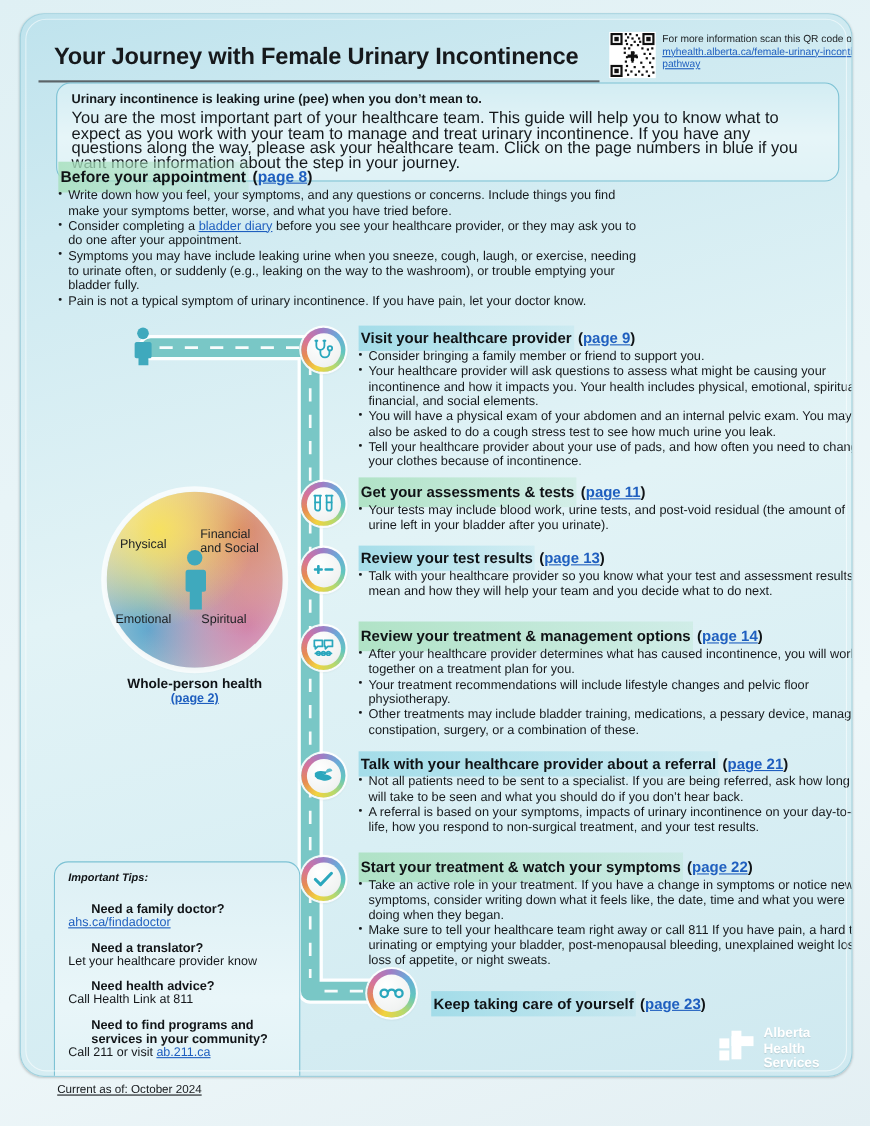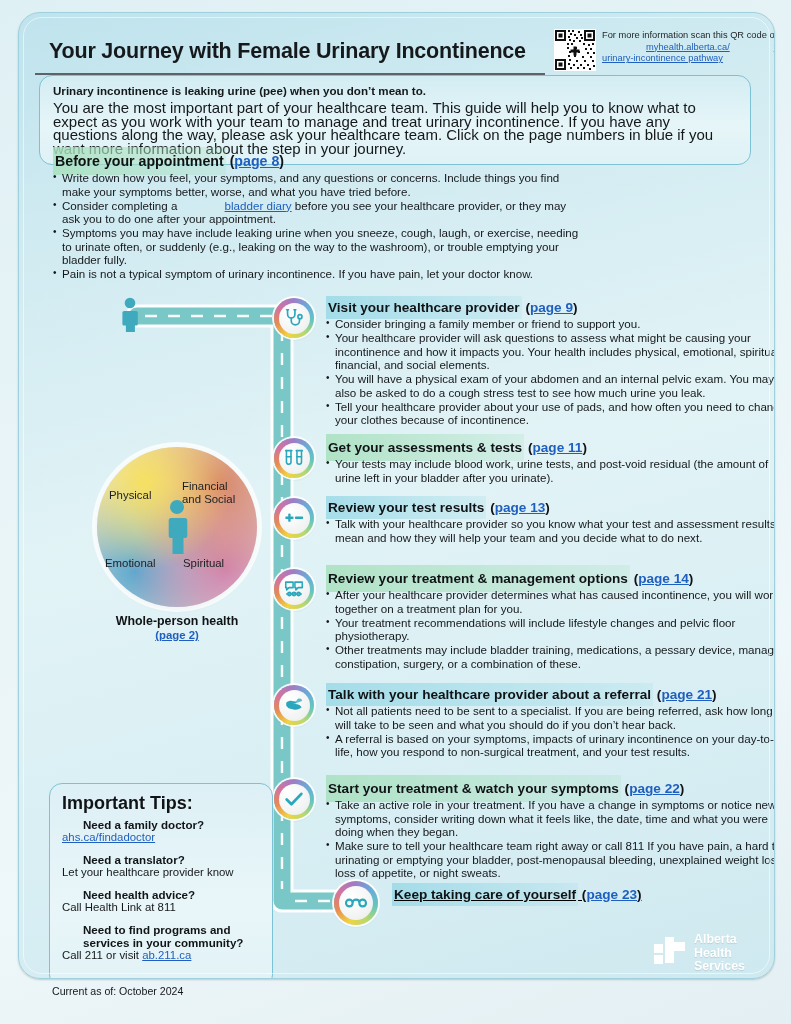--- a/index.html
+++ b/index.html
@@ -34,35 +34,35 @@
     position:absolute;left:14px;top:12px;white-space:nowrap;
   }
   .hdr-rule{position:absolute;left:0;top:46px;width:510px;height:2px;background:#5c6468;}
   .qr-block{position:absolute;left:519px;top:2px;width:247px;display:flex;gap:6px;align-items:flex-start;}
   .qr{width:42px;height:42px;flex:0 0 42px;background:#fff;}
   .qr-txt{font-size:9.3px;line-height:11.6px;color:#1d2124;padding-top:1px;}
   .qr-txt a{color:#1f5fbf;text-decoration:underline;}
 
   
   .intro{
-    position:absolute;left:20px;top:62px;width:712px;
+    position:absolute;left:32px;top:62px;width:712px;
     border:1.4px solid #7dc2d4;border-radius:13px;
     background:linear-gradient(180deg,#d3edf3 0%,#e6f5f8 55%,#dff2f6 100%);
     padding:8px 12px 9px 13px;box-sizing:border-box;
   }
   .intro-h{font-size:11.6px;font-weight:bold;color:#14181b;margin-bottom:4px;}
   .intro-p{font-size:15px;line-height:13.6px;color:#14181b;}
 
   
   .before{position:absolute;left:34px;top:140px;width:530px;}
   .sec-h{font-size:14.2px;font-weight:bold;color:#101316;margin:0 0 2px 0;}
   .hl-green{background:linear-gradient(90deg,rgba(168,224,190,.85),rgba(168,224,190,.25));padding:6px 2px;margin-top:44px;}
   .hl-blue{background:linear-gradient(90deg,rgba(150,216,230,.8),rgba(150,216,230,.2));padding:4px 2px;}
   a.pg{color:#1f5fbf;text-decoration:underline;font-weight:bold;}
-  a.inl{color:#1f5fbf;margin-left:44px;}
+  a.inl{color:#1f5fbf;}
   ul.b{list-style:none;margin:0;padding:0;}
   ul.b li{
     font-size:11.6px;line-height:13.5px;color:#15181b;
     padding-left:9px;position:relative;margin-bottom:.5px;
   }
   ul.b li:before{content:"\2022";position:absolute;left:0;top:-1px;font-size:10px;}
 
   
   .wheel-wrap{position:absolute;left:62px;top:434px;width:192px;text-align:center;}
   .wheel{
@@ -84,21 +84,21 @@
   .wheel-cap{font-size:12.4px;font-weight:bold;color:#101316;margin-top:7px;}
   .wheel-cap .pg{display:block;font-size:11.4px;margin-top:1px;}
 
   
   .tips{
     position:absolute;left:30px;top:770px;width:224px;
     border:1.4px solid #7dc2d4;border-radius:13px;
     background:linear-gradient(180deg,#ddf0f5 0%,#e9f6f9 60%,#e1f2f6 100%);
     padding:9px 11px 10px 12px;box-sizing:border-box;
   }
-  .tips-h{font-size:18px;font-weight:bold;color:#111417;margin-bottom:4px;}
+  .tips-h{font-size:10px;font-style:italic;font-weight:bold;color:#111417;margin-bottom:16px;}
   .tip-q{font-size:11.6px;font-weight:bold;color:#111417;line-height:13px;margin-left:21px;}
   .tip-a{font-size:11.4px;color:#15181b;line-height:13px;margin-bottom:9px;}
   .tip-a a{color:#1f5fbf;text-decoration:underline;}
 
   
   .path{position:absolute;left:0;top:0;width:755px;height:965px;pointer-events:none;}
 
   
   .step{position:absolute;}
   .step-ico{
@@ -114,21 +114,21 @@
   }
   .step-body{position:absolute;left:52px;top:2px;width:470px;}
   .step-h{font-size:13.6px;font-weight:bold;color:#101316;margin-bottom:2px;}
 
   
   .ahs{position:absolute;left:634px;top:920px;display:flex;align-items:center;gap:7px;}
   .ahs-mark{width:34px;height:34px;position:relative;}
   .ahs-txt{color:#ffffff;font-size:12.4px;font-weight:bold;line-height:13.5px;
      text-shadow:0 1px 1px rgba(0,0,0,.12);}
 
-  .footer{position:absolute;left:52px;top:985px;font-size:10.6px;color:#15181b;}
+  .footer{position:absolute;left:52px;top:985px;font-size:10.6px;color:#15181b;text-decoration:underline;}
   .fig-person{display:block;}
 </style>
 </head>
 <body>
 
 <div class="page">
  <div class="card">
 
   <div class="hdr">
     <div class="hdr-title">Your Journey with Female Urinary Incontinence</div>
@@ -395,21 +395,21 @@
   </div>
 
   <div class="step" style="left:315px;top:868px;width:440px;">
     <div class="step-ico" style="width:44px;height:44px;">
       <span class="inner" style="width:34px;height:34px;">
         <svg width="24" height="24" viewBox="0 0 24 24" fill="none" stroke="#2aa7bd" stroke-width="2.1" stroke-linecap="round">
           <path d="M8.6 12c0 2-1.5 3.4-3.3 3.4S2 14 2 12s1.5-3.4 3.3-3.4S8.6 10 8.6 12zm0 0c0-2 1.5-3.4 3.4-3.4S15.4 10 15.4 12s1.5 3.4 3.3 3.4S22 14 22 12s-1.5-3.4-3.3-3.4-3.3 1.4-3.3 3.4"></path>
         </svg>
       </span>
     </div>
-    <div class="step-body" style="left:58px;top:6px;width:400px;text-decoration:underline;">
+    <div class="step-body" style="left:58px;top:24px;width:400px;">
       <div class="step-h">
         <span class="hl-blue">Keep taking care of yourself</span>
         (<a class="pg" href="#">page 23</a>)
       </div>
     </div>
   </div>
 
   <div class="tips">
     <div class="tips-h">Important Tips:</div>
 

